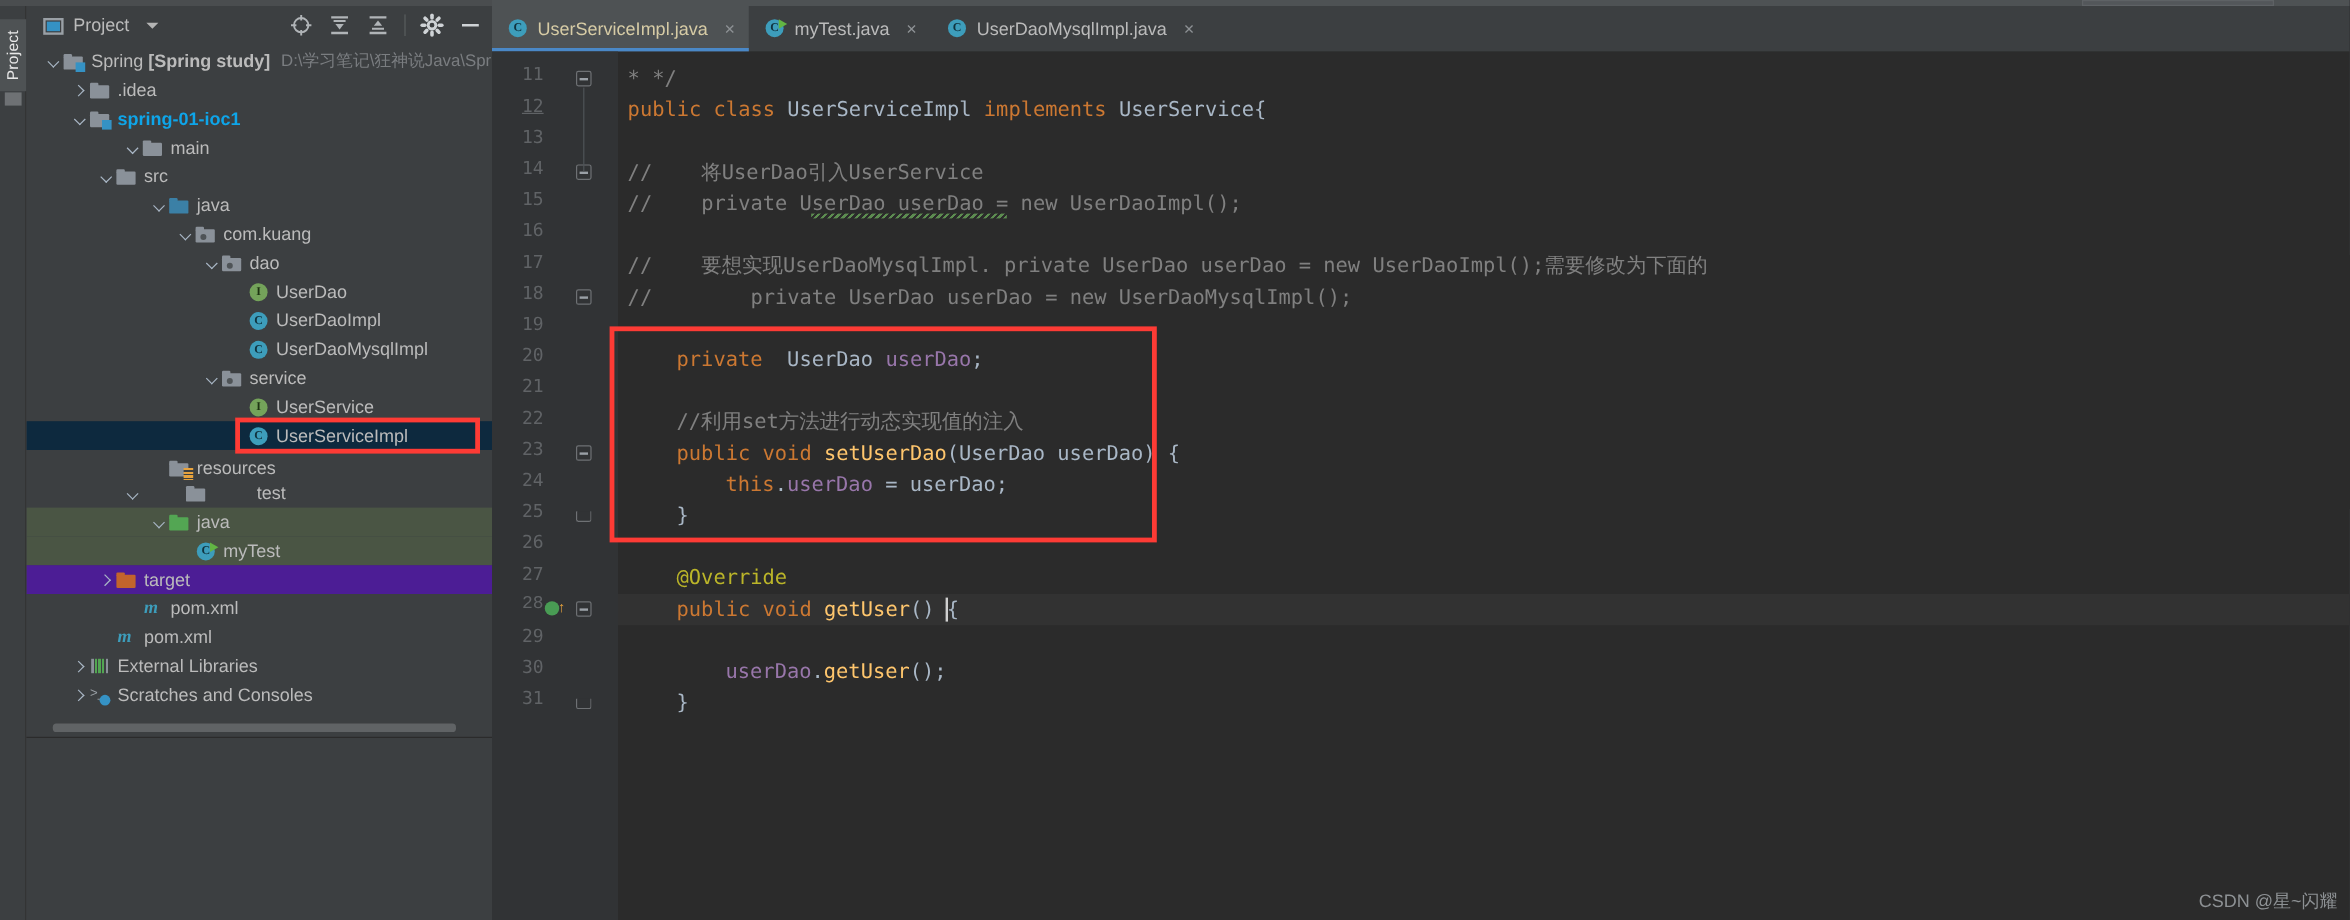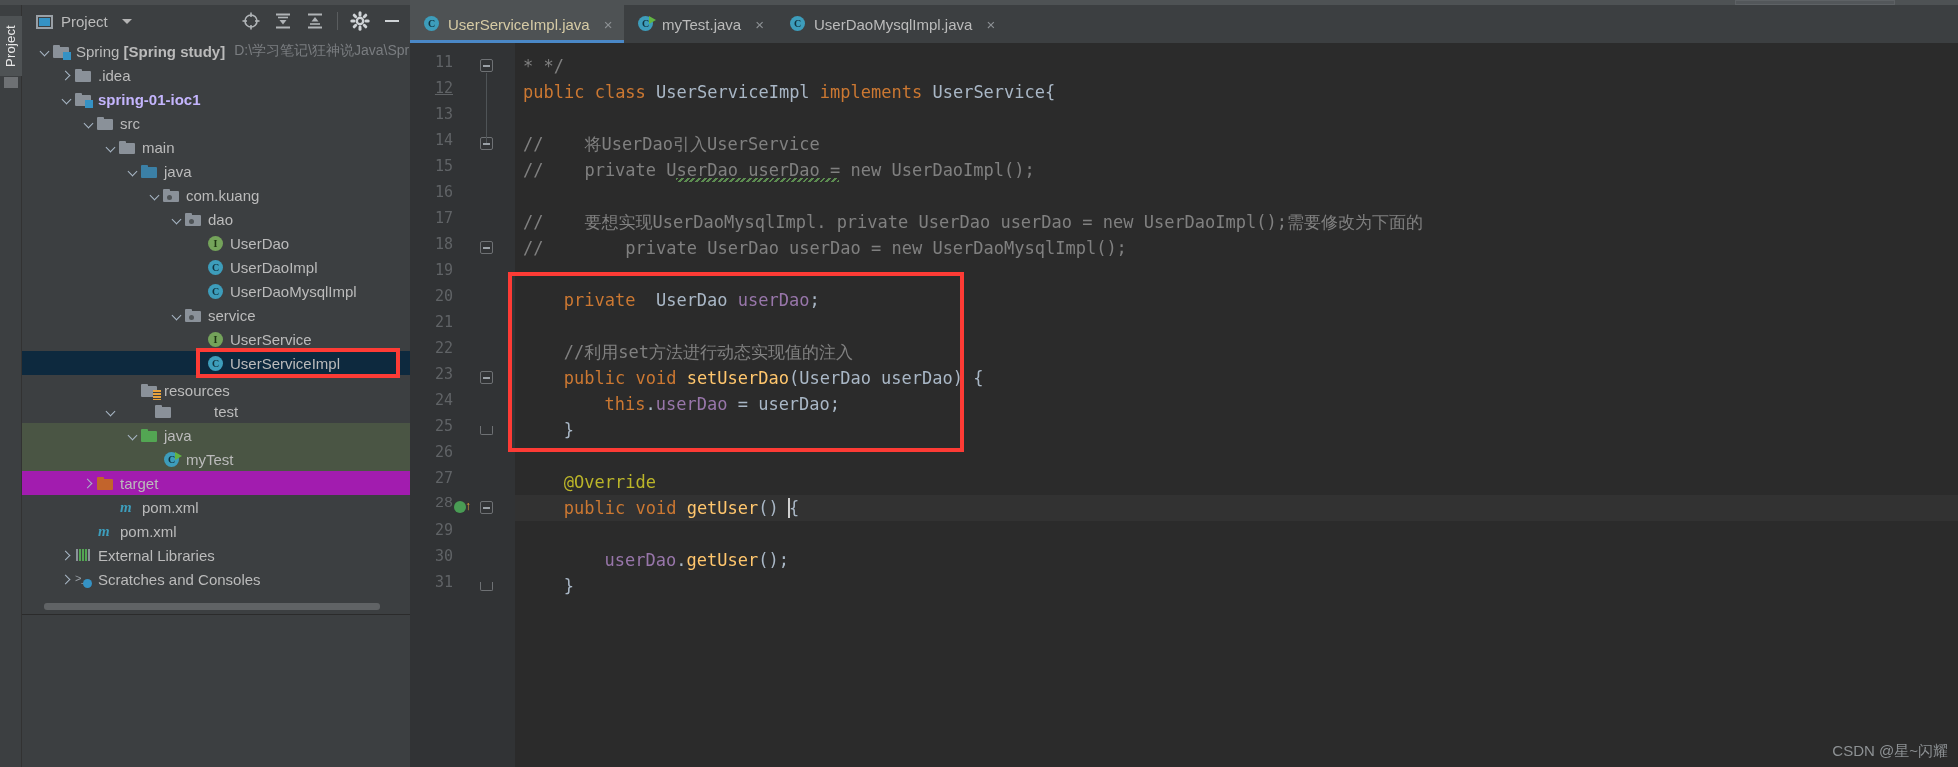--- a/index.html
+++ b/index.html
@@ -70,21 +70,21 @@
   }
   .row .arrow::before {
     content: ""; position: absolute; left: 3px; top: 3px;
     width: 6px; height: 6px; border-right: 1.7px solid #a9b7c6; border-bottom: 1.7px solid #a9b7c6;
     transform: rotate(45deg);
   }
   .row .arrow.right::before { transform: rotate(-45deg); left: 2px; top: 3px; }
   .row .arrow.none::before { display: none; }
   .row .icon { width: 17px; height: 17px; flex: 0 0 17px; margin-right: 6px; position: relative; }
   .row .lbl { color: #bbbbbb; }
-  .row .lbl.bold { font-weight: bold; color: #c4b5fd; text-align: right; }
+  .row .lbl.bold { font-weight: bold; color: #0ea5e9; text-align: right; }
   .row .path { color: #7a7d80; margin-left: 9px; font-size: 14px; }
 
   
   .fld { position: absolute; left: 0; top: 2px; width: 16px; height: 13px; }
   .fld .tab { position: absolute; left: 0; top: 0; width: 7px; height: 3px; border-radius: 1px 1px 0 0; }
   .fld .body { position: absolute; left: 0; top: 2px; width: 16px; height: 11px; border-radius: 1px; }
   .fld.gray .tab, .fld.gray .body { background: #8a9199; }
   .fld.blue .tab, .fld.blue .body { background: #3b80a6; }
   .fld.green .tab, .fld.green .body { background: #53a653; }
   .fld.orange .tab, .fld.orange .body { background: #c2642c; }
@@ -109,21 +109,21 @@
     font-style: italic; font-family: "Liberation Serif", serif;
   }
   .libicon { position: absolute; left: 1px; top: 2px; width: 14px; height: 12px;
     background: linear-gradient(90deg,#8a9199 0 2px,transparent 2px 3px,#53a653 3px 5px,transparent 5px 6px,#53a653 6px 8px,transparent 8px 9px,#53a653 9px 11px,transparent 11px 12px,#8a9199 12px 14px); }
   .scrIcon { position: absolute; left: 0; top: 1px; width: 16px; height: 15px; color: #9aa0a6; font-size: 11px; }
   .scrIcon .clockdot { position: absolute; right: -1px; bottom: -1px; width: 9px; height: 9px; border-radius: 50%; background: #3592c4; }
 
   
   .row.sel-blue { background: #0d293e; }
   .row.tint-green { background: #4a5544; }
-  .row.tint-brown { background: #a21caf; }
+  .row.tint-brown { background: #4c1d95; }
 
   
   .redbox-tree {
     position: absolute; border: 4px solid #fd3b35; pointer-events: none;
   }
 
   
   .tree-hscroll { position: absolute; left: 22px; top: 598px; width: 336px; height: 7px; background: #606365; border-radius: 3px; }
   .panel-divider { position: absolute; left: 22px; top: 614px; width: 388px; height: 1px; background: #2b2b2b; }
 
@@ -288,39 +288,39 @@
           <span class="arrow"></span>
           <span class="icon">
             <span class="fld gray">
               <span class="tab"></span>
               <span class="body"></span>
               <span class="badge-blue"></span>
             </span>
           </span>
           <span class="lbl bold">spring-01-ioc1</span>
         </div>
+        <div class="row" style="padding-left: 82px;">
+          <span class="arrow"></span>
+          <span class="icon">
+            <span class="fld gray">
+              <span class="tab"></span>
+              <span class="body"></span>
+            </span>
+          </span>
+          <span class="lbl">main</span>
+        </div>
         <div class="row" style="padding-left: 60px;">
           <span class="arrow"></span>
           <span class="icon">
             <span class="fld gray">
               <span class="tab"></span>
               <span class="body"></span>
             </span>
           </span>
           <span class="lbl">src</span>
-        </div>
-        <div class="row" style="padding-left: 82px;">
-          <span class="arrow"></span>
-          <span class="icon">
-            <span class="fld gray">
-              <span class="tab"></span>
-              <span class="body"></span>
-            </span>
-          </span>
-          <span class="lbl">main</span>
         </div>
         <div class="row" style="padding-left: 104px;">
           <span class="arrow"></span>
           <span class="icon">
             <span class="fld blue">
               <span class="tab"></span>
               <span class="body"></span>
             </span>
           </span>
           <span class="lbl">java</span>

